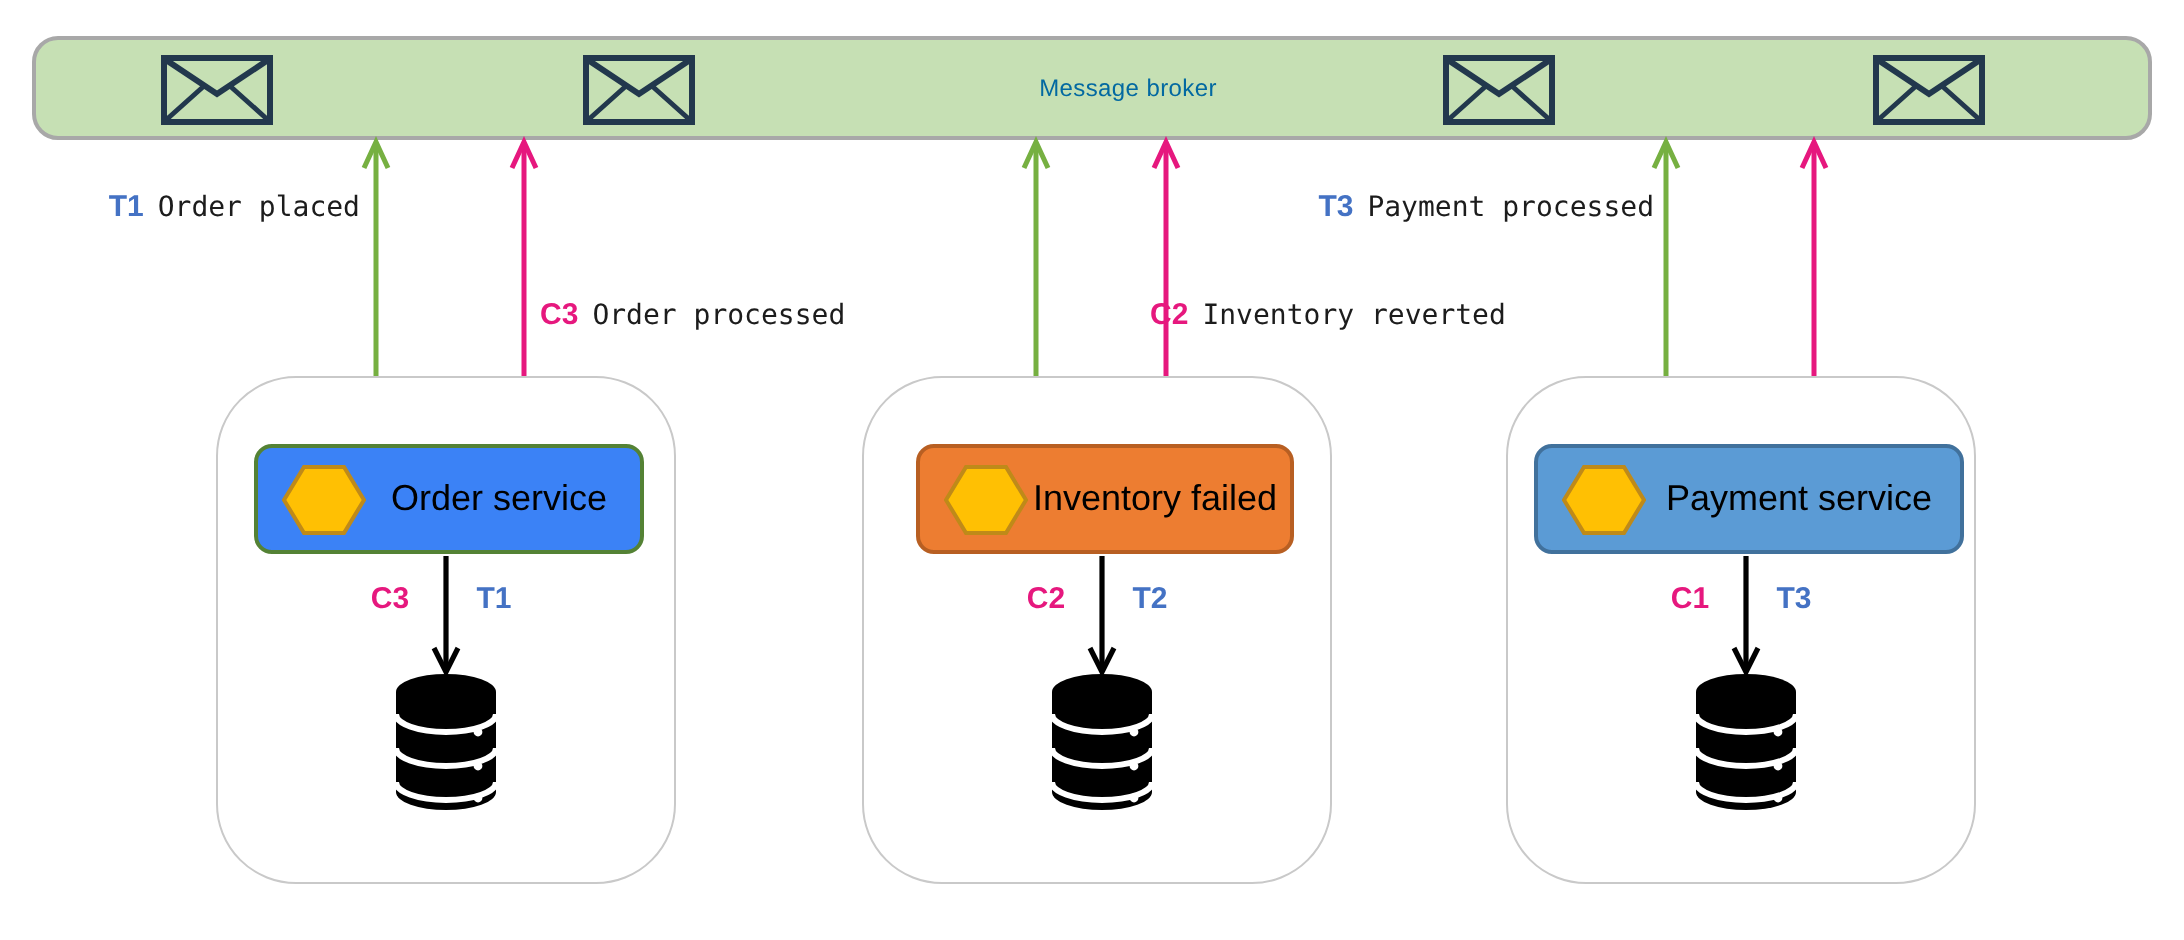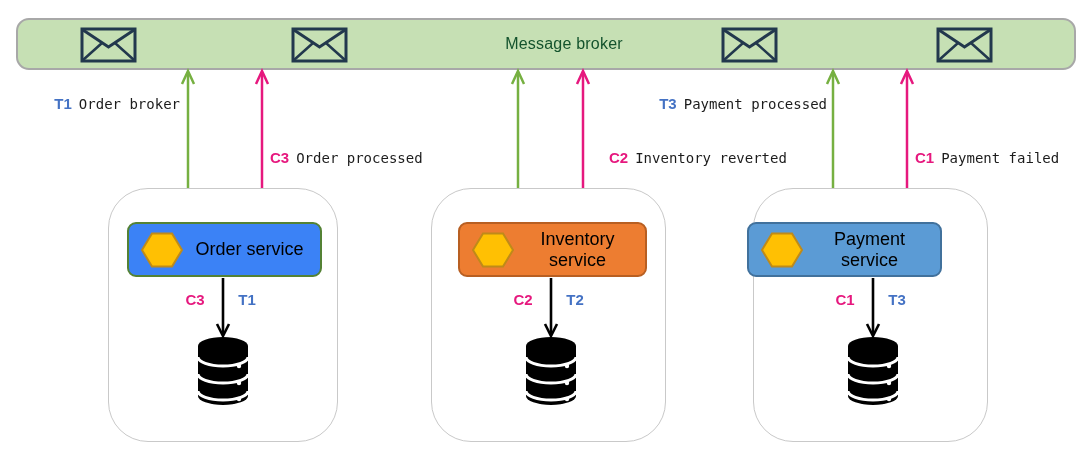--- a/index.html
+++ b/index.html
@@ -7,57 +7,57 @@
     position:relative;width:1092px;height:470px;background:#fff;overflow:hidden;
     font-family:"Liberation Sans",sans-serif;color:#111;
   }
   
   .broker{
     position:absolute;left:16px;top:18px;width:1060px;height:52px;
     background:#c6e0b4;border:2px solid #a8a8a8;border-radius:13px;box-sizing:border-box;
   }
   .broker-title{
     position:absolute;inset:0;display:flex;align-items:center;justify-content:center;
-    font-size:16px;color:#14532d;letter-spacing:.2px;margin-left:36px;
+    font-size:12px;color:#0369a1;letter-spacing:.2px;margin-left:36px;
   }
   .envelope{position:absolute;top:7px;}
   .env-1{left:62px}.env-2{left:273px}.env-3{left:703px}.env-4{left:918px}
   
   .up-arrow{position:absolute;top:68px;}
   .ua-1{left:180px}.ua-2{left:254px}.ua-3{left:510px}.ua-4{left:575px}.ua-5{left:825px}.ua-6{left:899px}
   
   .flow-label{
     position:absolute;white-space:nowrap;
     font-family:"DejaVu Sans Mono",monospace;font-size:14px;color:#1c1c1c;
   }
   .flow-label .prefix{
     font-family:"Liberation Sans",sans-serif;font-weight:bold;font-size:15px;margin-right:7px;
   }
   .prefix.t{color:#4472c4}
   .prefix.c{color:#e6187e}
   .fl-t{top:95px}
   .fl-c{top:149px}
-  .fl-1{right:912px}.fl-2{left:270px}.fl-3{right:582px}.fl-4{left:609px}.fl-5{right:265px}.fl-6{left:915px}
+  .fl-1{right:912px}.fl-2{left:270px}.fl-3{right:582px}.fl-4{left:575px}.fl-5{right:265px}.fl-6{left:915px}
   
   .card{
     position:absolute;top:188px;height:254px;background:#fff;
     border:1px solid #c9c9c9;border-radius:40px;box-sizing:border-box;
   }
   .card-1{left:108px;width:230px}
   .card-2{left:431px;width:235px}
   .card-3{left:753px;width:235px}
   
   .service{
     position:absolute;top:222px;height:55px;box-sizing:border-box;
     border:2px solid;border-radius:9px;display:flex;align-items:center;
     padding-left:12px;font-size:18px;color:#000;
   }
   .svc-1{left:127px;width:195px;background:#3b82f6;border-color:#548235;}
   .svc-2{left:458px;width:189px;background:#ed7d31;border-color:#b85f22;}
-  .svc-3{left:747px;width:195px;background:#5b9bd5;border-color:#41719c;}
+  .svc-3{left:767px;width:215px;background:#5b9bd5;border-color:#41719c;}
   .service-label{flex:1;text-align:center;padding-right:4px;}
   .hexagon{flex:0 0 auto;display:block;}
   
   .inner-lbl{
     position:absolute;top:291px;transform:translateX(-50%);
     font-weight:bold;font-size:15px;white-space:nowrap;
   }
   .inner-lbl.t{color:#4472c4}
   .inner-lbl.c{color:#e6187e}
   .il-c1{left:195px}.il-t1{left:247px}
@@ -116,50 +116,47 @@
   <svg class="up-arrow ua-5" width="16" height="122" viewBox="0 0 16 122">
     <line x1="8" y1="120" x2="8" y2="5" stroke="#76b041" stroke-width="2.5"></line>
     <polyline points="2,16 8,3 14,16" fill="none" stroke="#76b041" stroke-width="2.5"></polyline>
   </svg>
   <svg class="up-arrow ua-6" width="16" height="122" viewBox="0 0 16 122">
     <line x1="8" y1="120" x2="8" y2="5" stroke="#e6187e" stroke-width="2.5"></line>
     <polyline points="2,16 8,3 14,16" fill="none" stroke="#e6187e" stroke-width="2.5"></polyline>
   </svg>
 
   <div class="flow-label fl-t fl-1">
-    <span class="prefix t">T1</span><span>Order broker</span>
+    <span class="prefix t">T1</span><span>Order placed</span>
   </div>
   <div class="flow-label fl-c fl-2">
     <span class="prefix c">C3</span><span>Order processed</span>
   </div>
   <div class="flow-label fl-c fl-4">
     <span class="prefix c">C2</span><span>Inventory reverted</span>
   </div>
   <div class="flow-label fl-t fl-5">
     <span class="prefix t">T3</span><span>Payment processed</span>
-  </div>
-  <div class="flow-label fl-c fl-6">
-    <span class="prefix c">C1</span><span>Payment failed</span>
   </div>
 
   <div class="card card-1"></div>
   <div class="card card-2"></div>
   <div class="card card-3"></div>
 
   <div class="service svc-1">
     <svg class="hexagon" width="42" height="36" viewBox="0 0 42 36">
       <polygon points="1,18 11,1.5 31,1.5 41,18 31,34.5 11,34.5" fill="#ffc003" stroke="#bf8a19" stroke-width="2"></polygon>
     </svg>
     <span class="service-label">Order service</span>
   </div>
   <div class="service svc-2">
     <svg class="hexagon" width="42" height="36" viewBox="0 0 42 36">
       <polygon points="1,18 11,1.5 31,1.5 41,18 31,34.5 11,34.5" fill="#ffc003" stroke="#bf8a19" stroke-width="2"></polygon>
     </svg>
-    <span class="service-label">Inventory service</span>
+    <span class="service-label">Inventory failed</span>
   </div>
   <div class="service svc-3">
     <svg class="hexagon" width="42" height="36" viewBox="0 0 42 36">
       <polygon points="1,18 11,1.5 31,1.5 41,18 31,34.5 11,34.5" fill="#ffc003" stroke="#bf8a19" stroke-width="2"></polygon>
     </svg>
     <span class="service-label">Payment service</span>
   </div>
 
   <span class="inner-lbl c il-c1">C3</span>
   <span class="inner-lbl t il-t1">T1</span>

